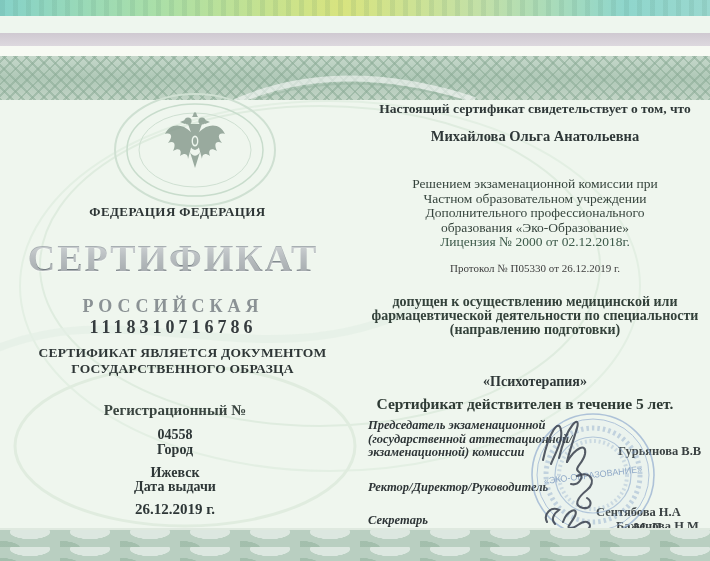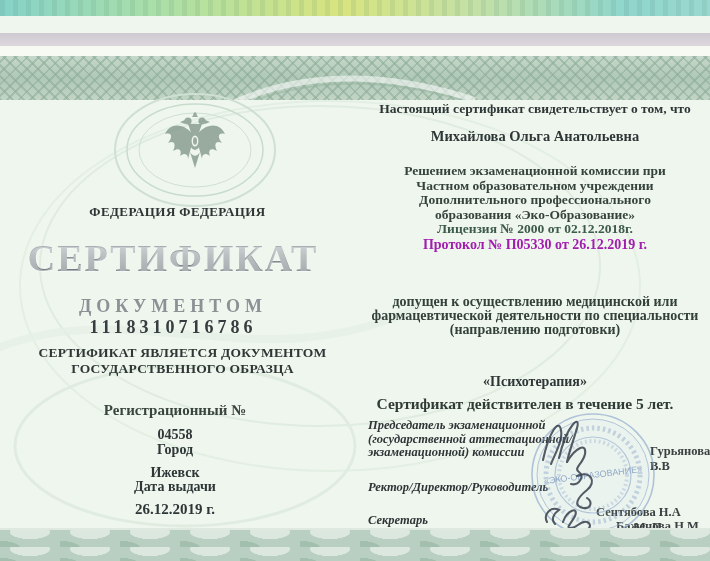--- a/index.html
+++ b/index.html
@@ -55,32 +55,32 @@
   .cert-number{left:8px;top:317px;width:330px;font-size:18px;font-weight:bold;letter-spacing:4px;color:#363c3f;}
   .statement{left:10px;top:345px;width:345px;font-size:13.5px;font-weight:bold;line-height:16px;color:#2e3636;letter-spacing:.2px;}
   .reg-label{left:10px;top:402px;width:330px;font-size:15px;font-weight:600;color:#39443f;}
   .reg-number{left:10px;top:427px;width:330px;font-size:14px;font-weight:bold;}
   .city-label{left:10px;top:442px;width:330px;font-size:14px;font-weight:600;}
   .city{left:10px;top:465px;width:330px;font-size:14px;font-weight:bold;}
   .date-label{left:10px;top:479px;width:330px;font-size:14px;font-weight:700;}
   .issue-date{left:10px;top:501px;width:330px;font-size:15px;font-weight:bold;}
   .intro{left:362px;top:101px;width:346px;font-size:13.5px;font-weight:bold;}
   .holder{left:362px;top:128px;width:346px;font-size:14.5px;font-weight:bold;}
-  .issuer{left:362px;top:164px;width:346px;font-size:13.5px;font-weight:bold;line-height:14.6px;color:#35433c;}
+  .issuer{left:362px;top:177px;width:346px;font-size:13.5px;font-weight:normal;line-height:14.6px;color:#35433c;}
   .issuer .lic{color:#3d5a4a;}
-  .issuer .proto{font-size:14px;color:#a21caf;margin-top:1px;}
+  .issuer .proto{font-size:11px;color:#404040;margin-top:11px;}
   .admission{left:362px;top:295px;width:346px;font-size:14px;font-weight:600;line-height:13.8px;color:#33413a;}
   .specialty{left:362px;top:374px;width:346px;font-size:14px;font-weight:bold;}
   .validity{left:352px;top:395px;width:346px;font-size:15.5px;font-weight:600;color:#2f3b35;}
   .role{position:absolute;text-align:left;font-style:italic;font-size:12.5px;line-height:13.5px;color:#2e3537;font-weight:600;}
   .role1{left:368px;top:419px;width:210px;}
   .role2{left:368px;top:481px;width:230px;}
   .role3{left:368px;top:514px;width:150px;}
   .sig-name{position:absolute;text-align:left;font-size:12.5px;font-weight:600;color:#3a4142;}
-  .name1{left:618px;top:444px;margin-left:32px;}
+  .name1{left:618px;top:444px;}
   .name2{left:616px;top:477px;margin-top:42px;}
   .name3{left:596px;top:505px;}
   .mp{left:634px;top:520px;position:absolute;font-size:12.5px;font-weight:600;color:#3a4142;}
   .stamp-wrap{position:absolute;left:528px;top:410px;width:130px;height:130px;opacity:.85;}
   .sign-wrap{position:absolute;left:515px;top:406px;width:140px;height:135px;}
 </style>
 </head>
 <body>
 
 <div class="page">
@@ -121,21 +121,21 @@
       <path d="M26,22 C16,12 4,14 0,24 C7,22 8,27 3,33 C10,30 11,35 8,41 C15,37 17,41 15,46 C21,42 23,45 23,49 L27,34 Z"></path>
       <path d="M34,22 C44,12 56,14 60,24 C53,22 52,27 57,33 C50,30 49,35 52,41 C45,37 43,41 45,46 C39,42 37,45 37,49 L33,34 Z"></path>
       <path d="M25,42 L30,58 L35,42 C32,47 28,47 25,42 Z"></path>
       <ellipse cx="30" cy="31" rx="3.4" ry="5.5" fill="#eef6ee"></ellipse>
       <ellipse cx="30" cy="31" rx="2" ry="3.8" fill="#84988b"></ellipse>
     </g>
   </svg>
 
   <div class="t country">ФЕДЕРАЦИЯ ФЕДЕРАЦИЯ</div>
   <div class="t big-title">СЕРТИФИКАТ</div>
-  <div class="t subtitle">ДОКУМЕНТОМ</div>
+  <div class="t subtitle">РОССИЙСКАЯ</div>
   <div class="t cert-number">1118310716786</div>
   <div class="t statement">
     <div>СЕРТИФИКАТ ЯВЛЯЕТСЯ ДОКУМЕНТОМ</div>
     <div>ГОСУДАРСТВЕННОГО ОБРАЗЦА</div>
   </div>
   <div class="t reg-label">Регистрационный №</div>
   <div class="t reg-number">04558</div>
   <div class="t city-label">Город</div>
   <div class="t city">Ижевск</div>
   <div class="t date-label">Дата выдачи</div>

